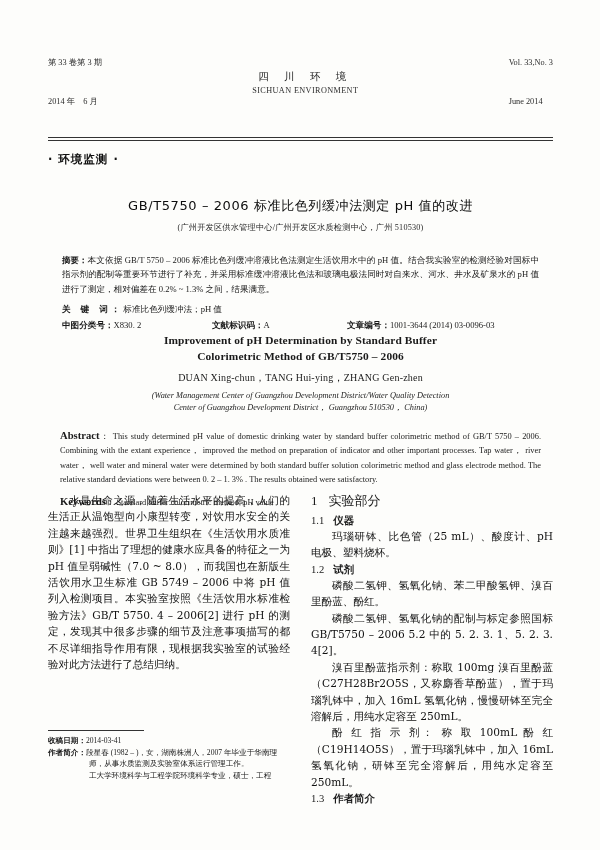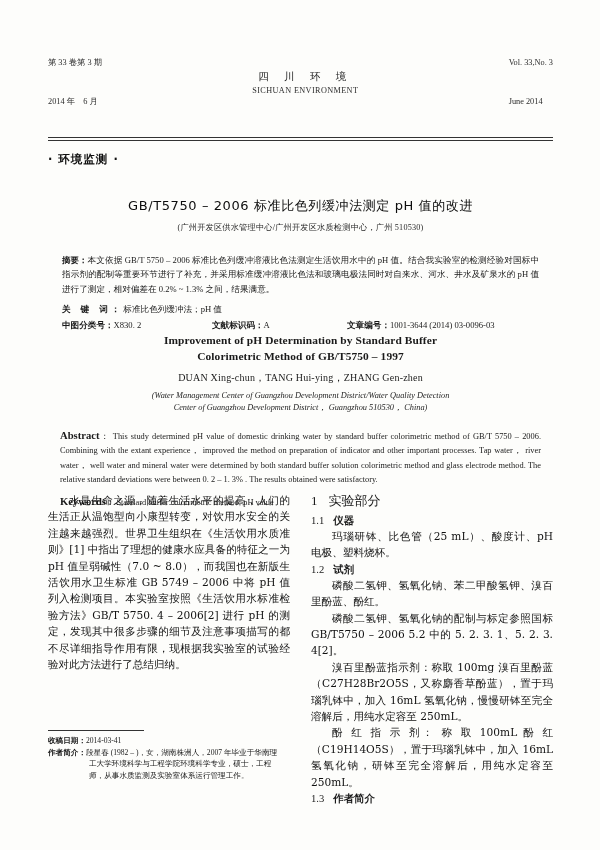--- a/index.html
+++ b/index.html
@@ -264,21 +264,21 @@
       <div class="cls-b">
         <span>文献标识码：</span><i>A</i>
       </div>
       <div class="cls-c">
         <span>文章编号：</span><i>1001-3644 (2014) 03-0096-03</i>
       </div>
     </div>
 
     <div class="title-en">
       <div>Improvement of pH Determination by Standard Buffer</div>
-      <div>Colorimetric Method of GB/T5750 – 1997</div>
+      <div>Colorimetric Method of GB/T5750 – 2006</div>
     </div>
     <div class="authors-en">DUAN Xing-chun，TANG Hui-ying，ZHANG Gen-zhen</div>
     <div class="affil-en">
       <div>(Water Management Center of Guangzhou Development District/Water Quality Detection</div>
       <div>Center of Guangzhou Development District， Guangzhou 510530， China)</div>
     </div>
     <div class="abs-en">
       <span class="lbl">Abstract</span><span>： This study determined pH value of domestic drinking water by standard buffer colorimetric method of GB/T 5750 – 2006. Combining with the extant experience， improved the method on preparation of indicator and other important processes. Tap water， river water， well water and mineral water were determined by both standard buffer solution colorimetric method and glass electrode method. The relative standard deviations were between 0. 2 – 1. 3% . The results obtained were satisfactory.</span>
     </div>
     <div class="kw-en">
@@ -317,18 +317,18 @@
     <div class="footnote">
       <div class="fn-rule"></div>
       <div class="fn-line">
         <span class="fn-label">收稿日期：</span>
         <span class="fn-body">2014-03-41</span>
       </div>
       <div class="fn-line">
         <span class="fn-label">作者简介：</span>
         <span class="fn-body">段星春 (1982 – )，女，湖南株洲人，2007 年毕业于华南理</span>
       </div>
+      <div class="fn-cont">师，从事水质监测及实验室体系运行管理工作。</div>
       <div class="fn-cont">工大学环境科学与工程学院环境科学专业，硕士，工程</div>
-      <div class="fn-cont">师，从事水质监测及实验室体系运行管理工作。</div>
     </div>
 
   </div>
 </div>
 
 </body></html>

